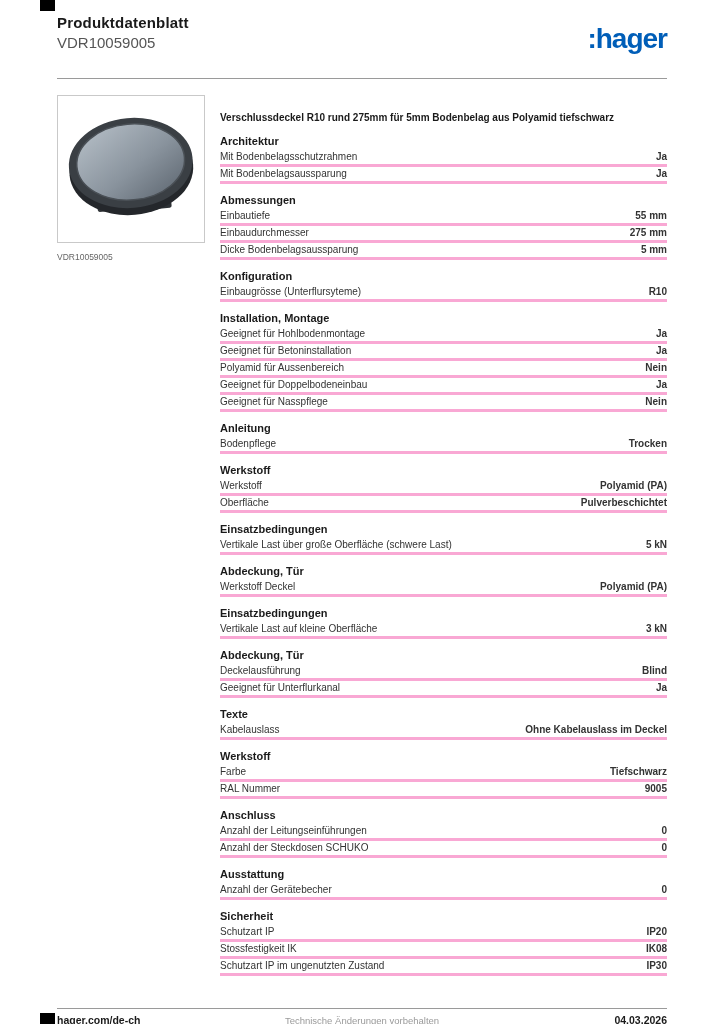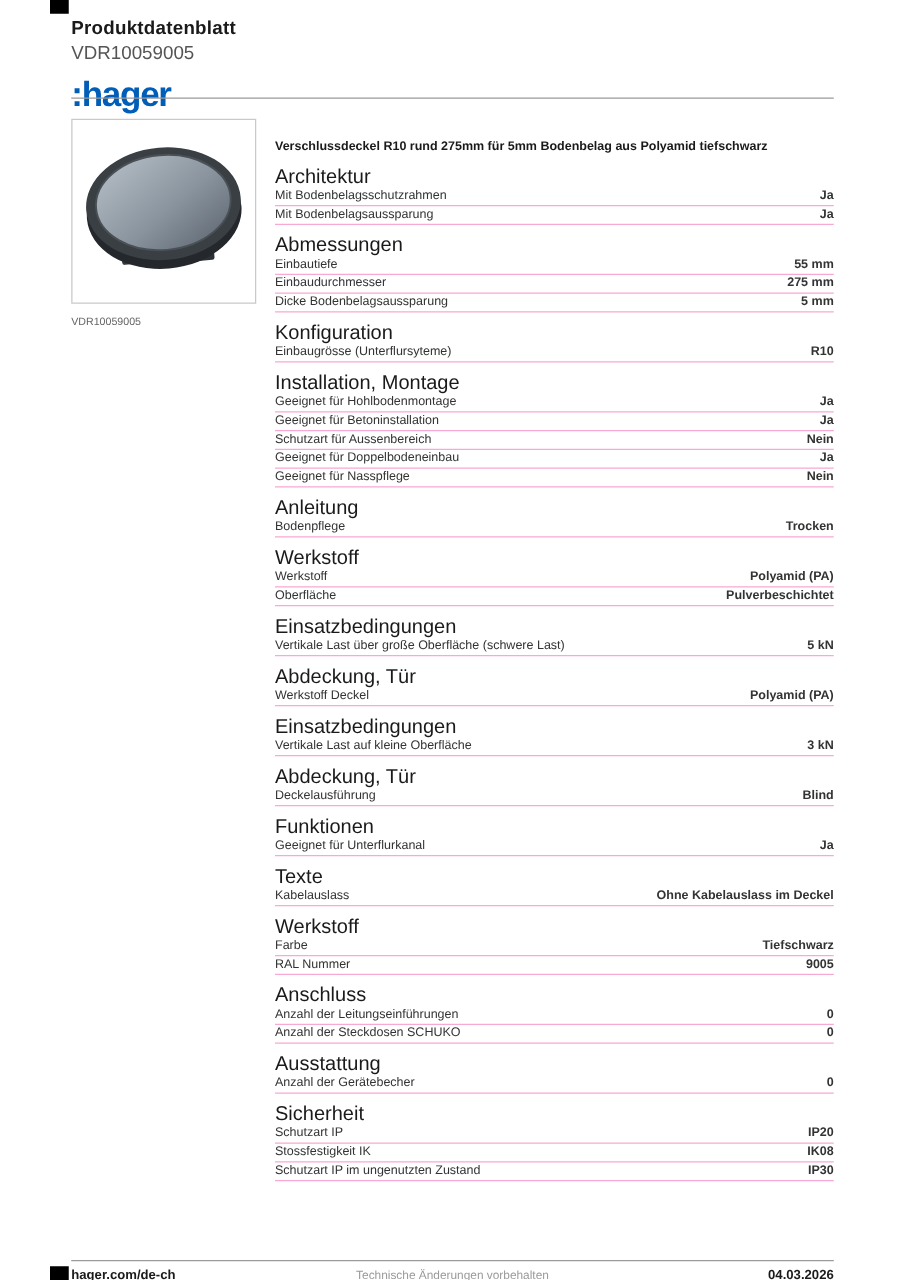--- a/index.html
+++ b/index.html
@@ -11,45 +11,45 @@
     font-family: "Liberation Sans", sans-serif;
     color: #1a1a1a;
     position: relative;
     overflow: hidden;
   }
   .corner-mark { position: absolute; left: 40px; width: 15px; height: 11px; background: #000; }
   .corner-mark.top { top: 0; }
   .corner-mark.bottom { bottom: 0; }
 
   header { position: absolute; left: 57px; right: 57px; top: 14px;
-    display: flex; justify-content: space-between; align-items: flex-start; flex-direction: column; }
+    display: flex; justify-content: space-between; align-items: flex-start; }
   .doc-title { font-size: 15px; font-weight: bold; letter-spacing: .2px; }
   .doc-subtitle { font-size: 15px; color: #555; margin-top: 3px; font-weight: normal; }
   .logo { color: var(--brand); font-size: 28px; font-weight: bold; line-height: 1; letter-spacing: -1px; margin-top: 11px; }
 
   .rule { position: absolute; left: 57px; right: 57px; border: none; border-top: 1px solid #9a9a9a; margin: 0; }
   .top-rule { top: 78px; }
   .footer-rule { top: 1008px; }
 
   .content { position: absolute; left: 57px; right: 57px; top: 95px; display: flex; gap: 15px; }
 
   .left-col { flex: 0 0 148px; width: 148px; }
   .image-box { width: 148px; height: 148px; border: 1px solid #c9c9c9; background: #fff;
     display: flex; align-items: center; justify-content: center; }
   .image-caption { margin-top: 9px; font-size: 8.5px; color: #666; }
 
   .right-col { flex: 1; min-width: 0; }
   .product-name { font-size: 10px; font-weight: bold; margin: 17px 0 0; line-height: 1.25; }
   .tech-title { font-size: 11px; font-weight: bold; margin: 22px 0 0; }
 
   #sections { margin-top: 2px; }
-  .sec-heading { font-size: 16px; font-weight: normal; line-height: 13px; margin-top: 10px; margin-bottom: 2px; color: #1a1a1a; }
+  .sec-heading { font-size: 11px; font-weight: bold; line-height: 13px; margin-top: 10px; margin-bottom: 2px; color: #1a1a1a; }
   .spec-row { display: flex; justify-content: space-between; align-items: baseline;
     font-size: 10px; line-height: 12px; color: #333;
-    padding: 1px 0 1px; border-bottom: 1px solid #f9a8d4; }
+    padding: 1px 0 1px; border-bottom: 3px solid #f9a8d4; }
   .spec-label { text-align: left; }
   .spec-value { text-align: right; white-space: nowrap; padding-left: 12px; font-weight: bold; }
 
   .footer-row { position: absolute; left: 57px; right: 57px; top: 1014px;
     display: flex; align-items: baseline; }
   .f-left { flex: 1; text-align: left; font-weight: bold; font-size: 10.5px; color: #1a1a1a; }
   .f-center { flex: 2; text-align: center; font-size: 9.5px; color: #9a9a9a; }
   .f-right { flex: 1; text-align: right; font-weight: bold; font-size: 10.5px; color: #1a1a1a; }
 </style>
 </head>
@@ -124,21 +124,21 @@
         <div class="sec-heading">Installation, Montage</div>
         <div class="spec-row">
           <span class="spec-label">Geeignet für Hohlbodenmontage</span>
           <span class="spec-value">Ja</span>
         </div>
         <div class="spec-row">
           <span class="spec-label">Geeignet für Betoninstallation</span>
           <span class="spec-value">Ja</span>
         </div>
         <div class="spec-row">
-          <span class="spec-label">Schutzart für Aussenbereich</span>
+          <span class="spec-label">Polyamid für Aussenbereich</span>
           <span class="spec-value">Nein</span>
         </div>
         <div class="spec-row">
           <span class="spec-label">Geeignet für Doppelbodeneinbau</span>
           <span class="spec-value">Ja</span>
         </div>
         <div class="spec-row">
           <span class="spec-label">Geeignet für Nasspflege</span>
           <span class="spec-value">Nein</span>
         </div>
@@ -169,21 +169,20 @@
         <div class="sec-heading">Einsatzbedingungen</div>
         <div class="spec-row">
           <span class="spec-label">Vertikale Last auf kleine Oberfläche</span>
           <span class="spec-value">3 kN</span>
         </div>
         <div class="sec-heading">Abdeckung, Tür</div>
         <div class="spec-row">
           <span class="spec-label">Deckelausführung</span>
           <span class="spec-value">Blind</span>
         </div>
-        <div class="sec-heading">Funktionen</div>
         <div class="spec-row">
           <span class="spec-label">Geeignet für Unterflurkanal</span>
           <span class="spec-value">Ja</span>
         </div>
         <div class="sec-heading">Texte</div>
         <div class="spec-row">
           <span class="spec-label">Kabelauslass</span>
           <span class="spec-value">Ohne Kabelauslass im Deckel</span>
         </div>
         <div class="sec-heading">Werkstoff</div>

